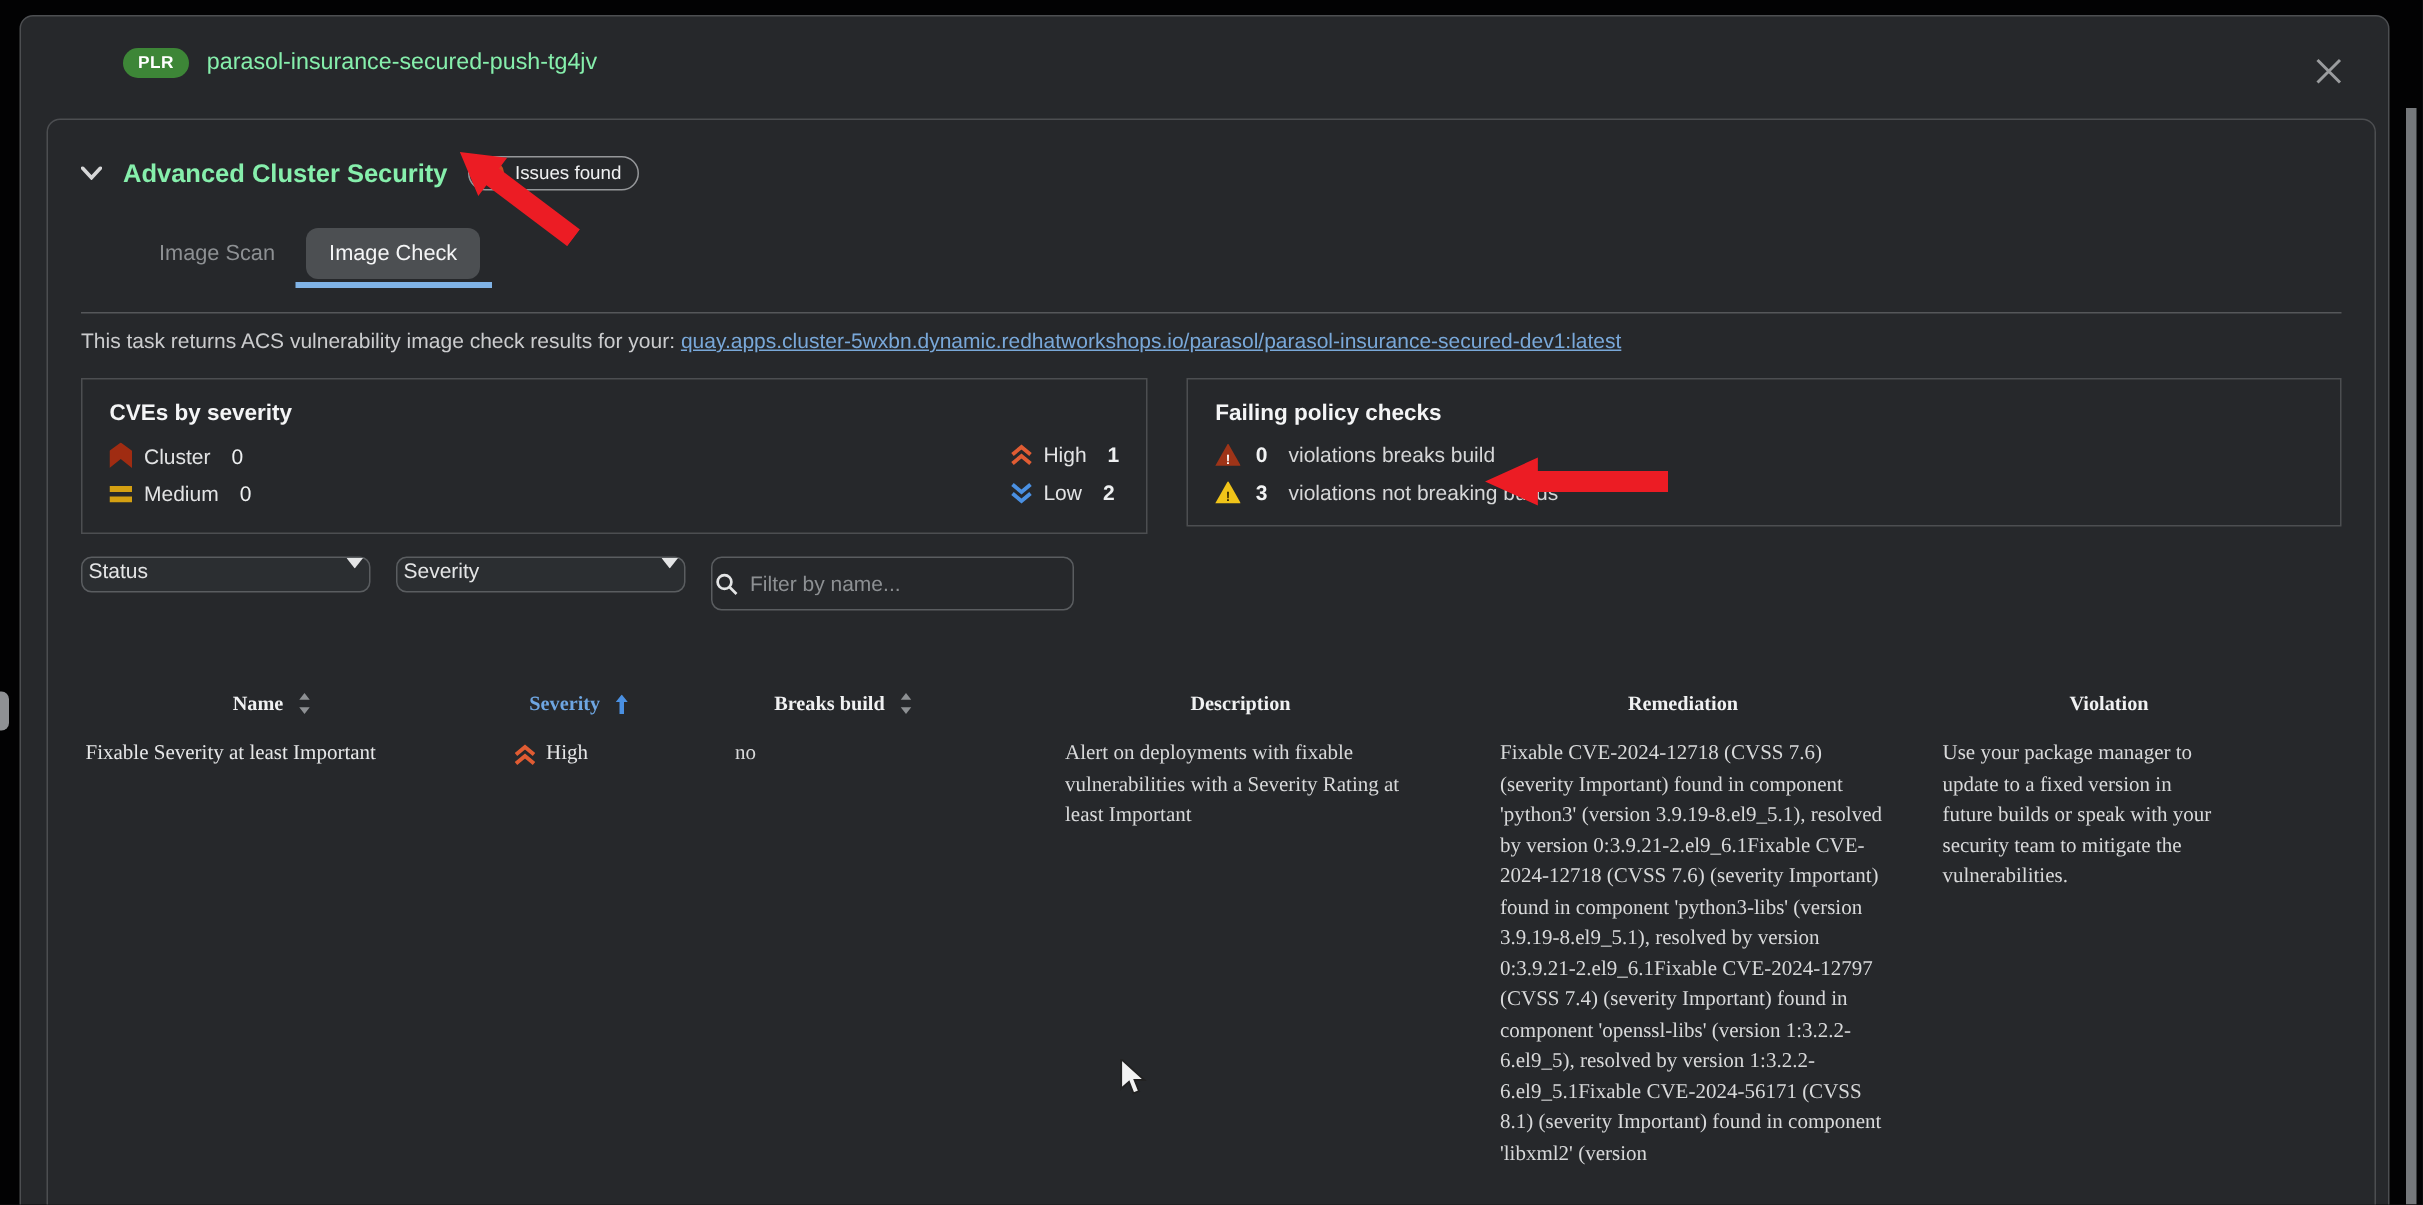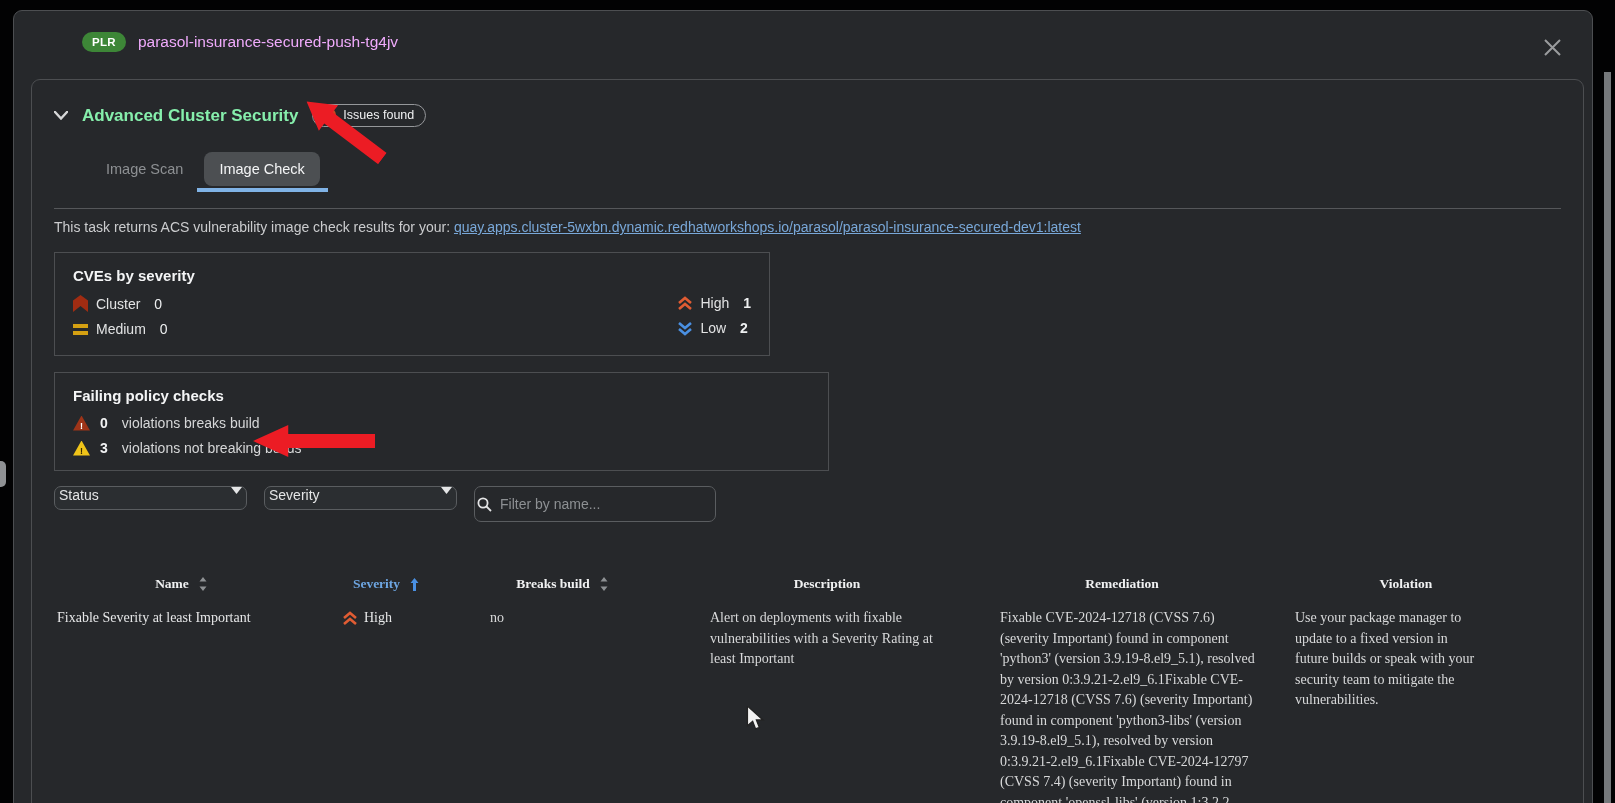--- a/index.html
+++ b/index.html
@@ -6,21 +6,21 @@
   html,body { width:1615px; height:803px; overflow:hidden; background:#020203;
     font-family:"Liberation Sans", sans-serif; }
   body { position:relative; color:#e8e9ea; }
 
   
   .modal { position:absolute; left:13px; top:10px; width:1580px; height:900px;
     background:#26282b; border:1px solid #4c4e51; border-radius:9px; }
   .modal-header { display:flex; align-items:center; gap:12px; padding:21px 28px 0 28px; }
   .kind-badge { background:#3d8637; color:#fff; font-size:11.5px; font-weight:bold;
     padding:4px 10px; border-radius:12px; letter-spacing:.3px;margin-left:40px; }
-  .modal-title { font-size:15.5px; color:#f0abfc; }
+  .modal-title { font-size:15.5px; color:#86efac; }
   .close-btn { position:absolute; right:26px; top:22px; width:28px; height:28px;
     display:flex; align-items:center; justify-content:center; cursor:pointer; background:none; border:none; }
 
   
   .acs-card { position:absolute; left:17px; top:68px; width:1553px; height:1100px;
     background:#26282b; border:1px solid #4c4e51; border-radius:9px; overflow:hidden; }
   .sec-header { display:flex; align-items:center; gap:14px; margin:24px 22px 0 22px; }
   .sec-title { font-size:17px; font-weight:bold; color:#86efac; }
   .issues-badge { display:inline-flex; align-items:center; gap:7px; border:1px solid #95979a;
     border-radius:13px; padding:3px 11px 4px 9px; font-size:12.5px; color:#f0f1f2; }
@@ -32,21 +32,21 @@
   .tab.active { background:#4c4f52; border-radius:8px; color:#f4f5f6; }
   .tab.active::after { content:""; position:absolute; left:-7px; right:-8px; bottom:-6px;
     height:4px; background:#80b3e6; }
 
   .divider { border:none; border-top:1px solid #55575a; margin:22px 22px 0 22px; }
 
   .task-desc { margin:10px 22px 0 22px; font-size:14px; color:#cbccce; }
   .task-desc a { color:#79a8d9; text-decoration:underline; }
 
   
-  .cards-row { display:flex; gap:16px; margin:17px 22px 0 22px; align-items:flex-start;flex-direction:column; }
+  .cards-row { display:flex; gap:26px; margin:17px 22px 0 22px; align-items:flex-start; }
   .sum-card { border:1px solid #4c4e51; background:#26282b; padding:14px 18px; }
   .cves-card { width:716px; height:104px; }
   .policy-card { width:775px; height:99px; position:relative; }
   .sum-title { font-size:15px; font-weight:bold; color:#f4f5f6; margin-bottom:11px; }
   .sev-grid { display:flex; justify-content:space-between; }
   .sev-col { display:flex; flex-direction:column; gap:9px; }
   .sev-item { display:flex; align-items:center; gap:8px; font-size:14px; color:#e2e3e4; }
   .sev-item .count { margin-left:6px; color:#eef0f1; }
   .sev-item .count.bold { font-weight:bold; }
   .policy-row { display:flex; align-items:center; gap:10px; font-size:14px; color:#d6d7d8; margin-bottom:9px; }

